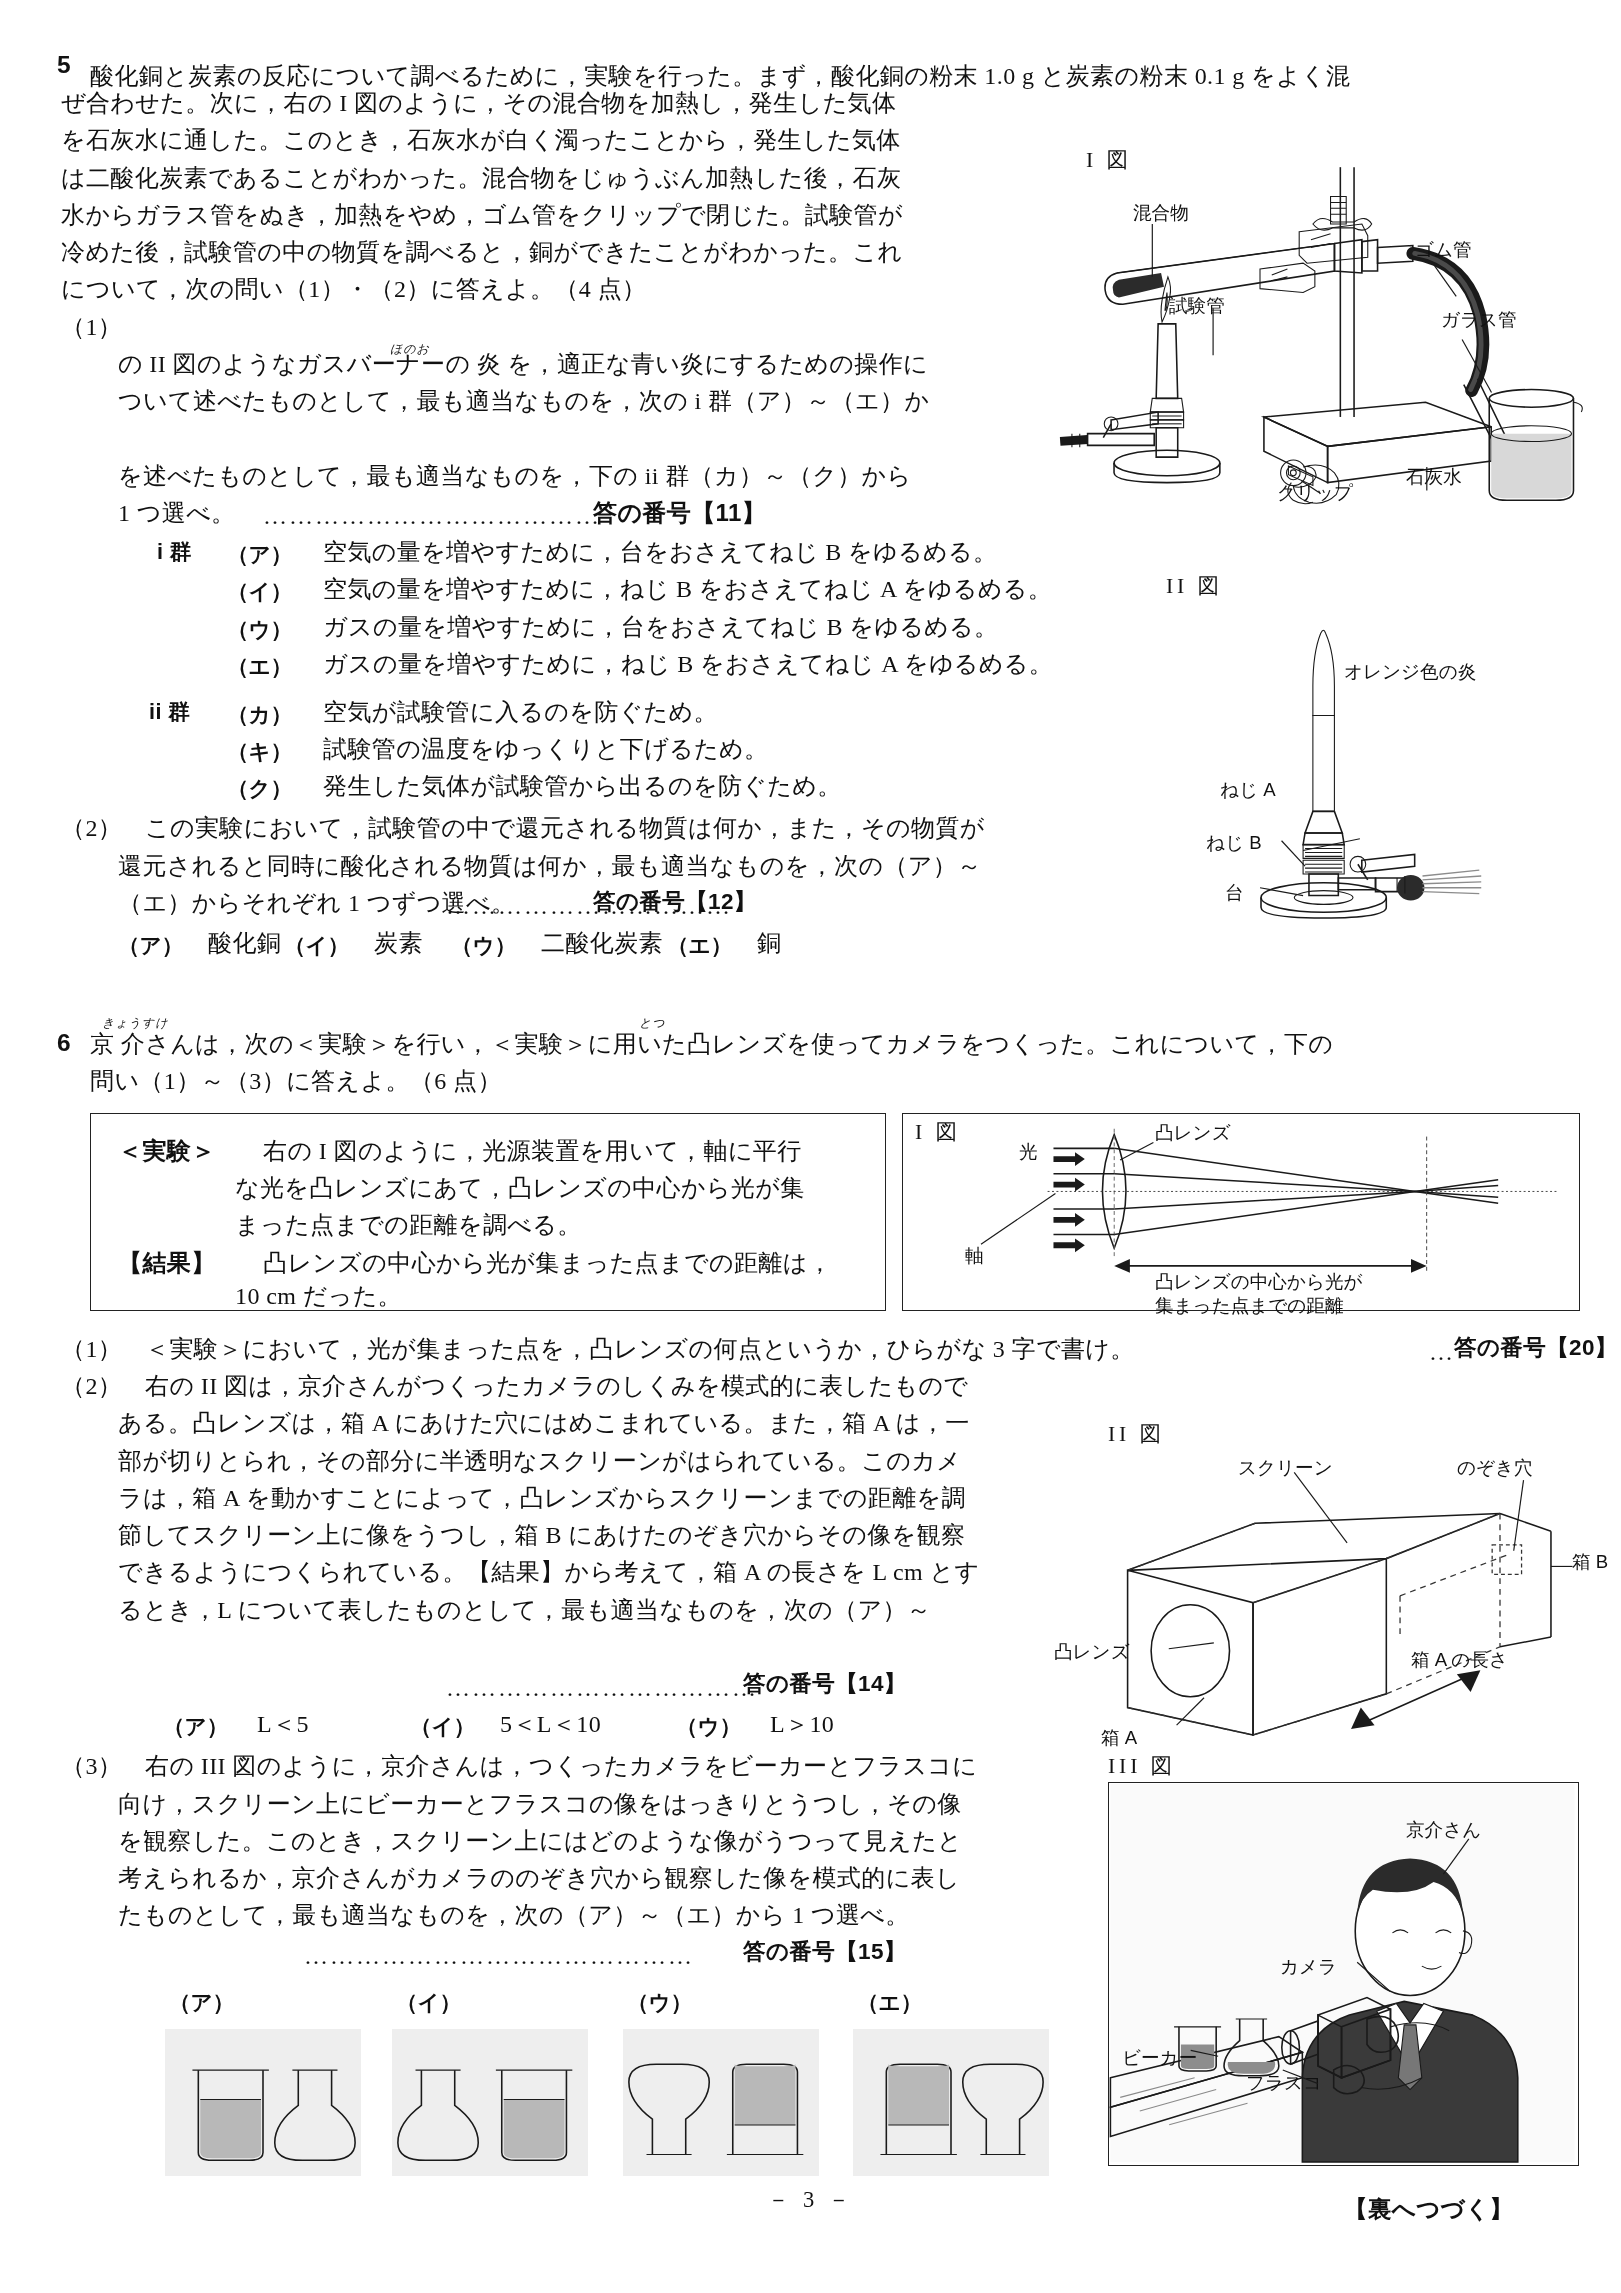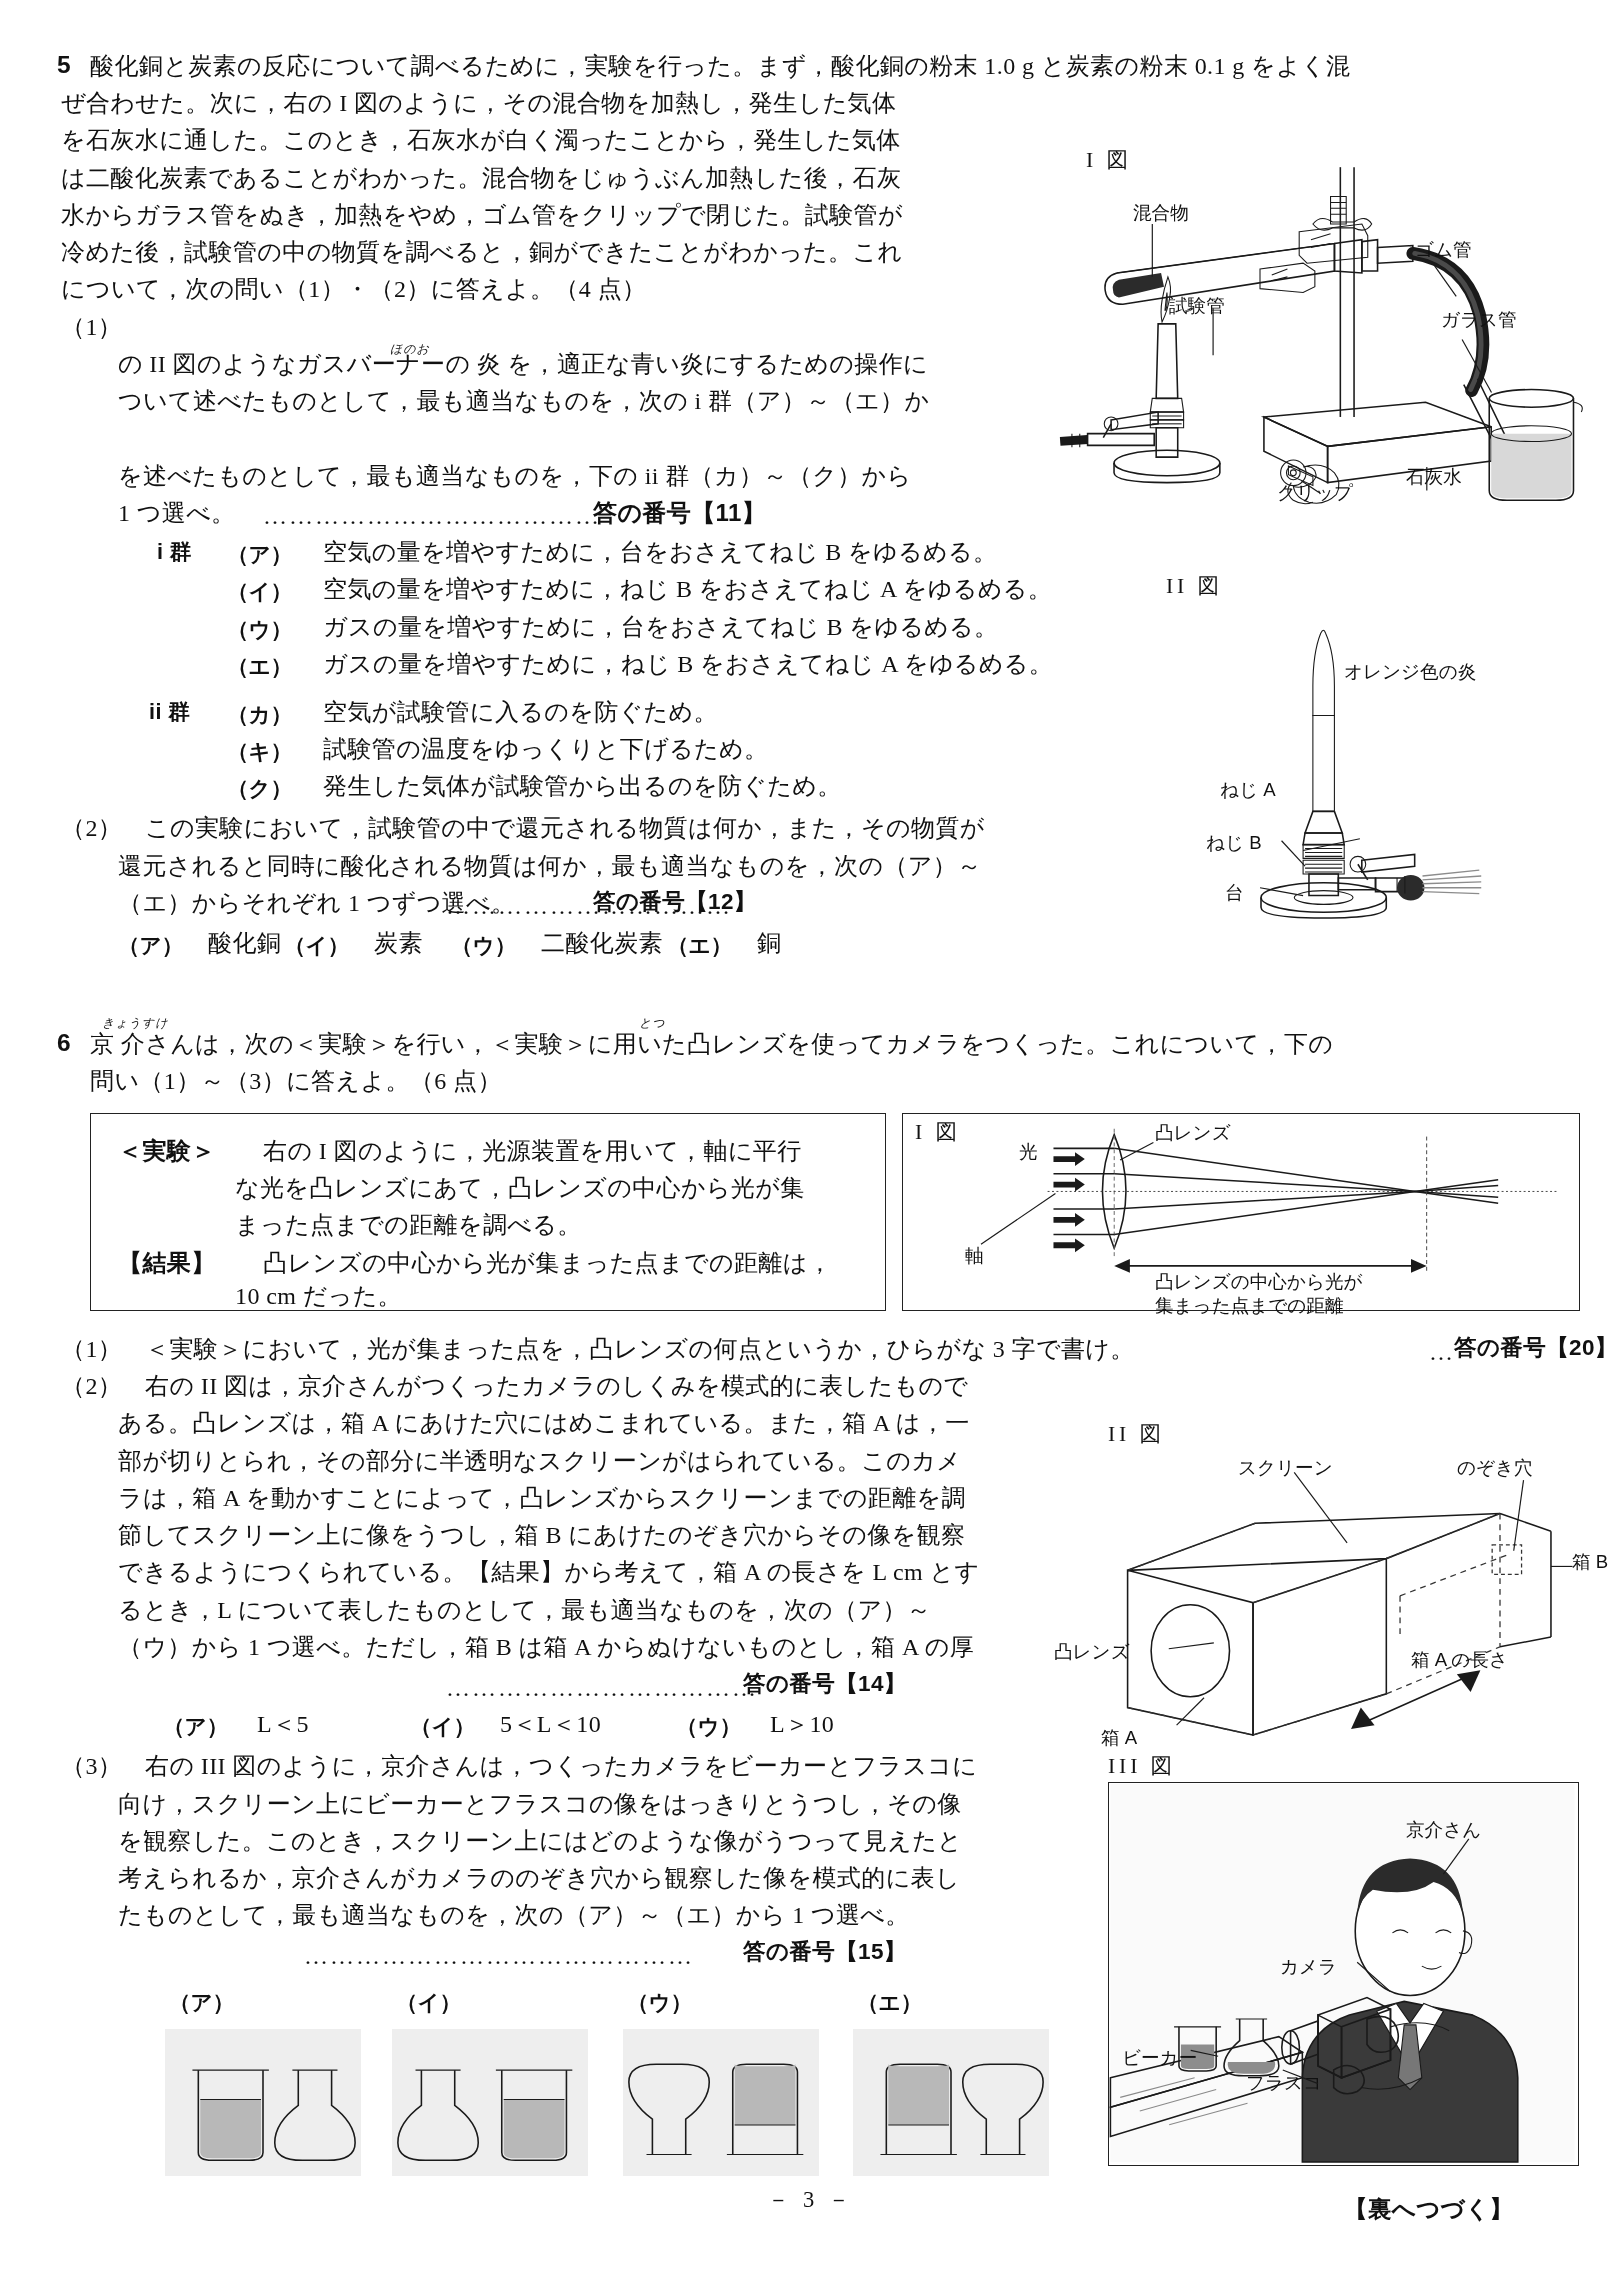--- a/index.html
+++ b/index.html
@@ -40,21 +40,21 @@
   .thin{fill:none;stroke:#1a1a1a;stroke-width:1.1;}
   .lead{fill:none;stroke:#1a1a1a;stroke-width:1.2;}
 </style>
 </head>
 <body>
 
 <div class="page">
 
   <div class="qnum" style="left:57px;top:51px;">5</div>
 
-  <div class="line" style="left:90px;top:54px;text-align:center;">酸化銅と炭素の反応について調べるために，実験を行った。まず，酸化銅の粉末 1.0 g と炭素の粉末 0.1 g をよく混</div>
+  <div class="line" style="left:90px;top:64px;text-align:center;">酸化銅と炭素の反応について調べるために，実験を行った。まず，酸化銅の粉末 1.0 g と炭素の粉末 0.1 g をよく混</div>
   <div class="line" style="left:61px;top:91px;">ぜ合わせた。次に，右の I 図のように，その混合物を加熱し，発生した気体</div>
   <div class="line" style="left:61px;top:128px;">を石灰水に通した。このとき，石灰水が白く濁ったことから，発生した気体</div>
   <div class="line" style="left:61px;top:166px;">は二酸化炭素であることがわかった。混合物をじゅうぶん加熱した後，石灰</div>
   <div class="line" style="left:61px;top:203px;">水からガラス管をぬき，加熱をやめ，ゴム管をクリップで閉じた。試験管が</div>
   <div class="line" style="left:61px;top:240px;">冷めた後，試験管の中の物質を調べると，銅ができたことがわかった。これ</div>
   <div class="line" style="left:61px;top:277px;">について，次の問い（1）・（2）に答えよ。（4 点）</div>
 
   <div class="line" style="left:61px;top:315px;">（1）</div>
   <div class="ruby" style="left:390px;top:341px;">ほのお</div>
   <div class="line" style="left:118px;top:352px;">の II 図のようなガスバーナーの 炎 を，適正な青い炎にするための操作に</div>
@@ -304,21 +304,20 @@
   <div class="line bold" style="left:1454px;top:1337px;font-family:'Liberation Sans',sans-serif;font-size:22.5px;">答の番号【20】</div>
 
   <div class="line" style="left:61px;top:1374px;">（2）</div>
   <div class="line" style="left:145px;top:1374px;">右の II 図は，京介さんがつくったカメラのしくみを模式的に表したもので</div>
   <div class="line" style="left:118px;top:1411px;">ある。凸レンズは，箱 A にあけた穴にはめこまれている。また，箱 A は，一</div>
   <div class="line" style="left:118px;top:1449px;">部が切りとられ，その部分に半透明なスクリーンがはられている。このカメ</div>
   <div class="line" style="left:118px;top:1486px;">ラは，箱 A を動かすことによって，凸レンズからスクリーンまでの距離を調</div>
   <div class="line" style="left:118px;top:1523px;">節してスクリーン上に像をうつし，箱 B にあけたのぞき穴からその像を観察</div>
   <div class="line" style="left:118px;top:1560px;">できるようにつくられている。【結果】から考えて，箱 A の長さを L cm とす</div>
   <div class="line" style="left:118px;top:1598px;">るとき，L について表したものとして，最も適当なものを，次の（ア）～</div>
-  <div class="line" style="left:118px;top:1635px;">（ウ）から 1 つ選べ。ただし，箱 B は箱 A からぬけないものとし，箱 A の厚</div>
   <div class="line" style="left:446px;top:1676px;letter-spacing:2px;">………………………………</div>
   <div class="line bold" style="left:743px;top:1673px;font-family:'Liberation Sans',sans-serif;font-size:22.5px;">答の番号【14】</div>
 
   <div class="choice-label bold sans" style="left:163px;top:1712px;font-size:21.6px;">（ア）</div>
   <div class="line" style="left:257px;top:1712px;">L＜5</div>
   <div class="choice-label bold sans" style="left:410px;top:1712px;font-size:21.6px;">（イ）</div>
   <div class="line" style="left:500px;top:1712px;">5＜L＜10</div>
   <div class="choice-label bold sans" style="left:676px;top:1712px;font-size:21.6px;">（ウ）</div>
   <div class="line" style="left:770px;top:1712px;">L＞10</div>
 

